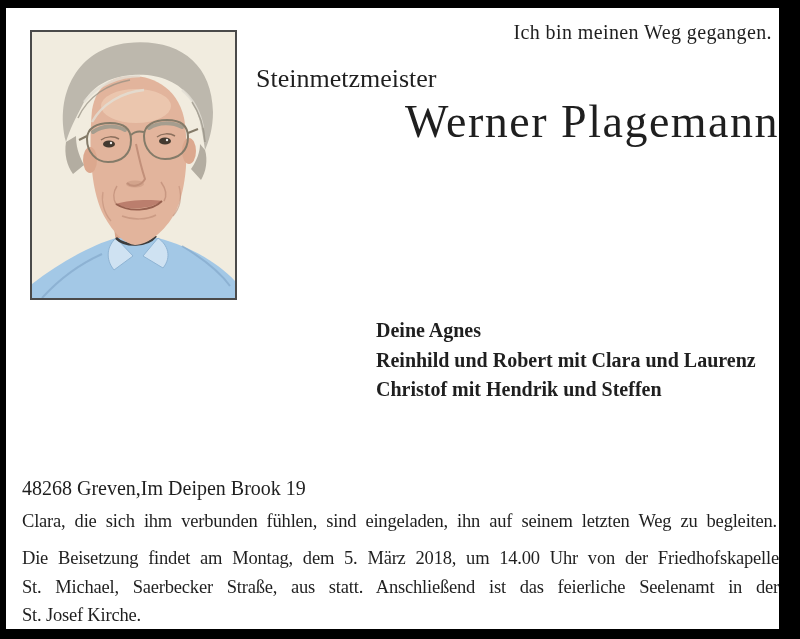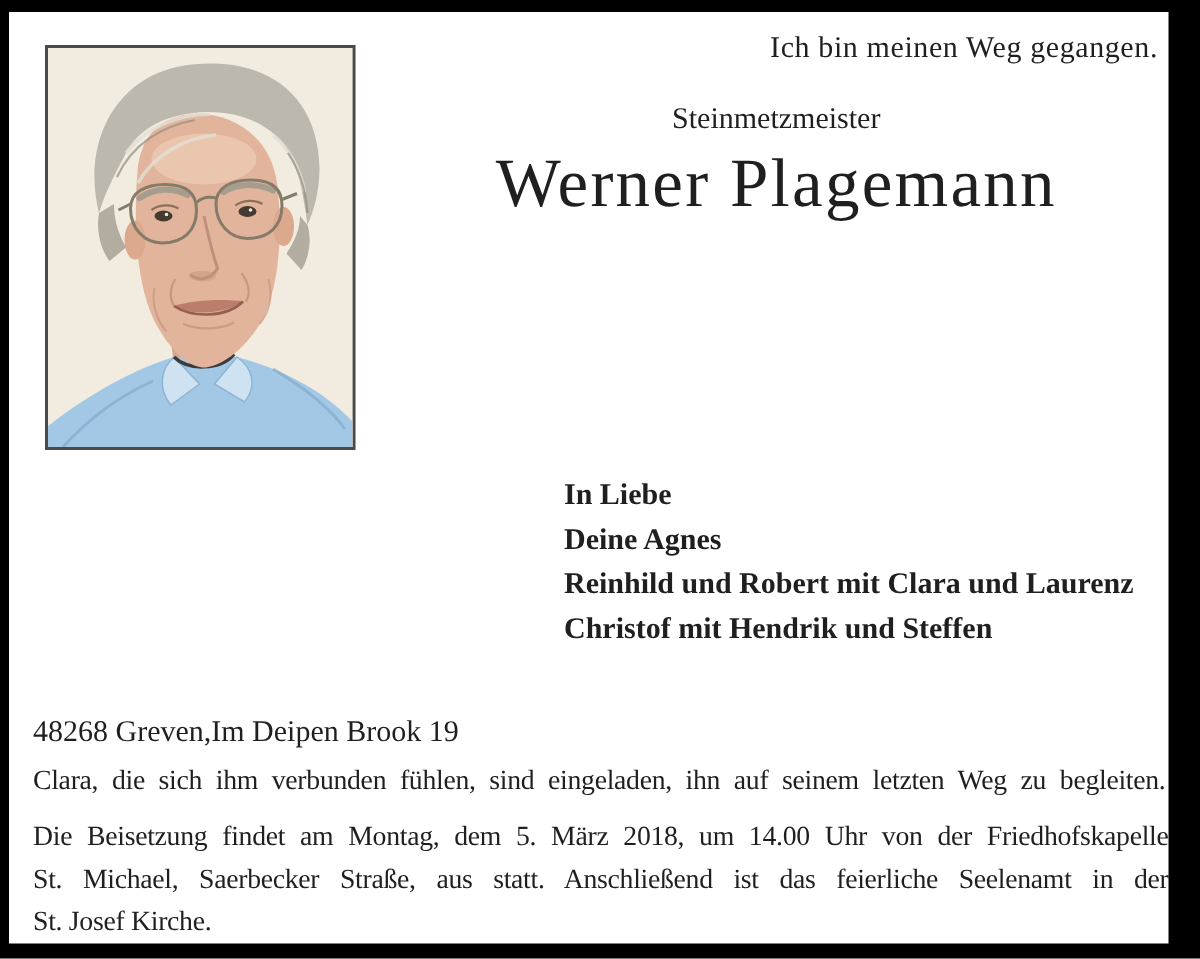--- a/index.html
+++ b/index.html
@@ -21,25 +21,25 @@
   }
 
   .photo {
     left:24px; top:22px; width:207px; height:270px;
     border:2px solid var(--photo_border,#4a4a4a); box-sizing:border-box;
     background:var(--photo_bg,#f1ecdf);
   }
   .photo svg { display:block; width:100%; height:100%; }
 
   .profession {
-    left:250px; top:58px; width:523px; text-align:center;
-    font-size:20px; line-height:26px;
+    left:250px; top:58px; width:523px; 
+    font-size:26px; line-height:26px;
   }
   .name {
-    left:250px; top:88px; width:523px; text-align:center;
+    left:250px; top:88px; width:523px; text-align:right;
     font-size:46px; line-height:52px; letter-spacing:1.5px; white-space:nowrap;
   }
   .dates {
     left:250px; top:146px; width:523px; display:flex;
     justify-content:center; gap:33px; font-size:20px; line-height:24px;
   }
 
   .tribute {
     left:252px; top:199px; width:520px;
     font-size:19.5px; line-height:27px;
@@ -128,21 +128,20 @@
 
         <path d="M71,160 C69,170 72,181 79,189 M147,154 C150,165 148,176 141,184" stroke="#c2907a" stroke-width="1.3" fill="none" opacity="0.6"></path>
       </svg>
     </div>
 
     <div class="abs profession">Steinmetzmeister</div>
     <div class="abs name">Werner Plagemann</div>
 
 
     <div class="abs mourners">
-      <div>In Liebe</div>
       <div>Deine Agnes</div>
       <div>Reinhild und Robert mit Clara und Laurenz</div>
       <div>Christof mit Hendrik und Steffen</div>
     </div>
 
     <div class="abs address">48268 Greven,Im Deipen Brook 19</div>
 
     <div class="abs invitation">Clara, die sich ihm verbunden fühlen, sind eingeladen, ihn auf seinem letzten Weg zu begleiten.</div>
 
     <div class="abs funeral">

